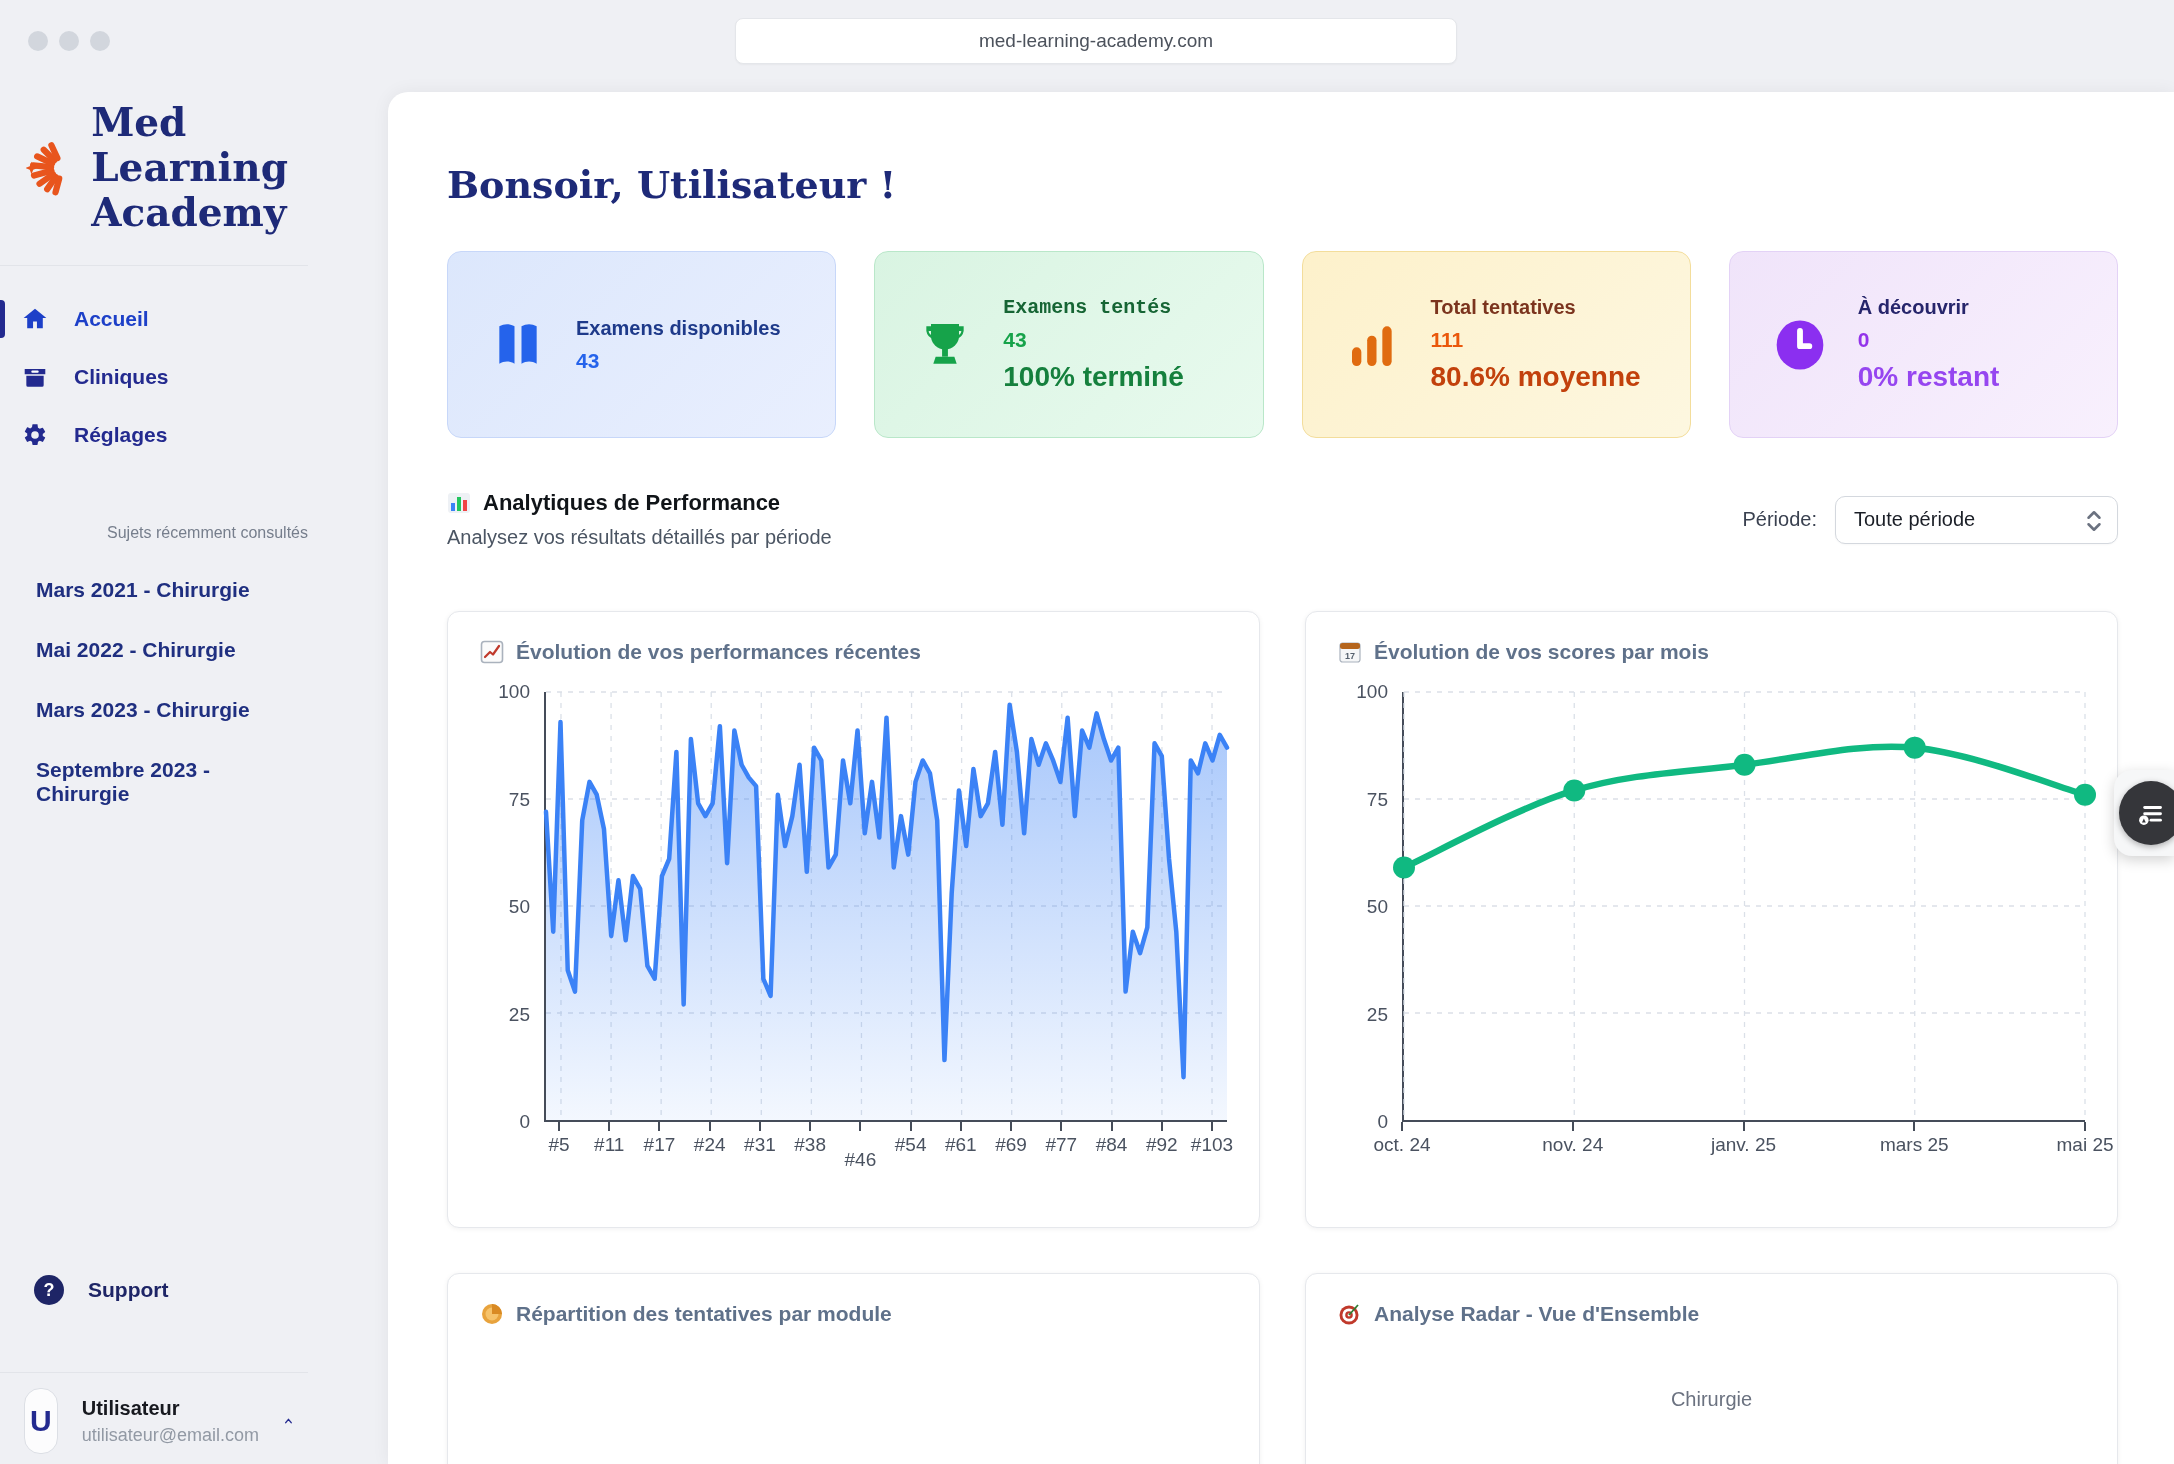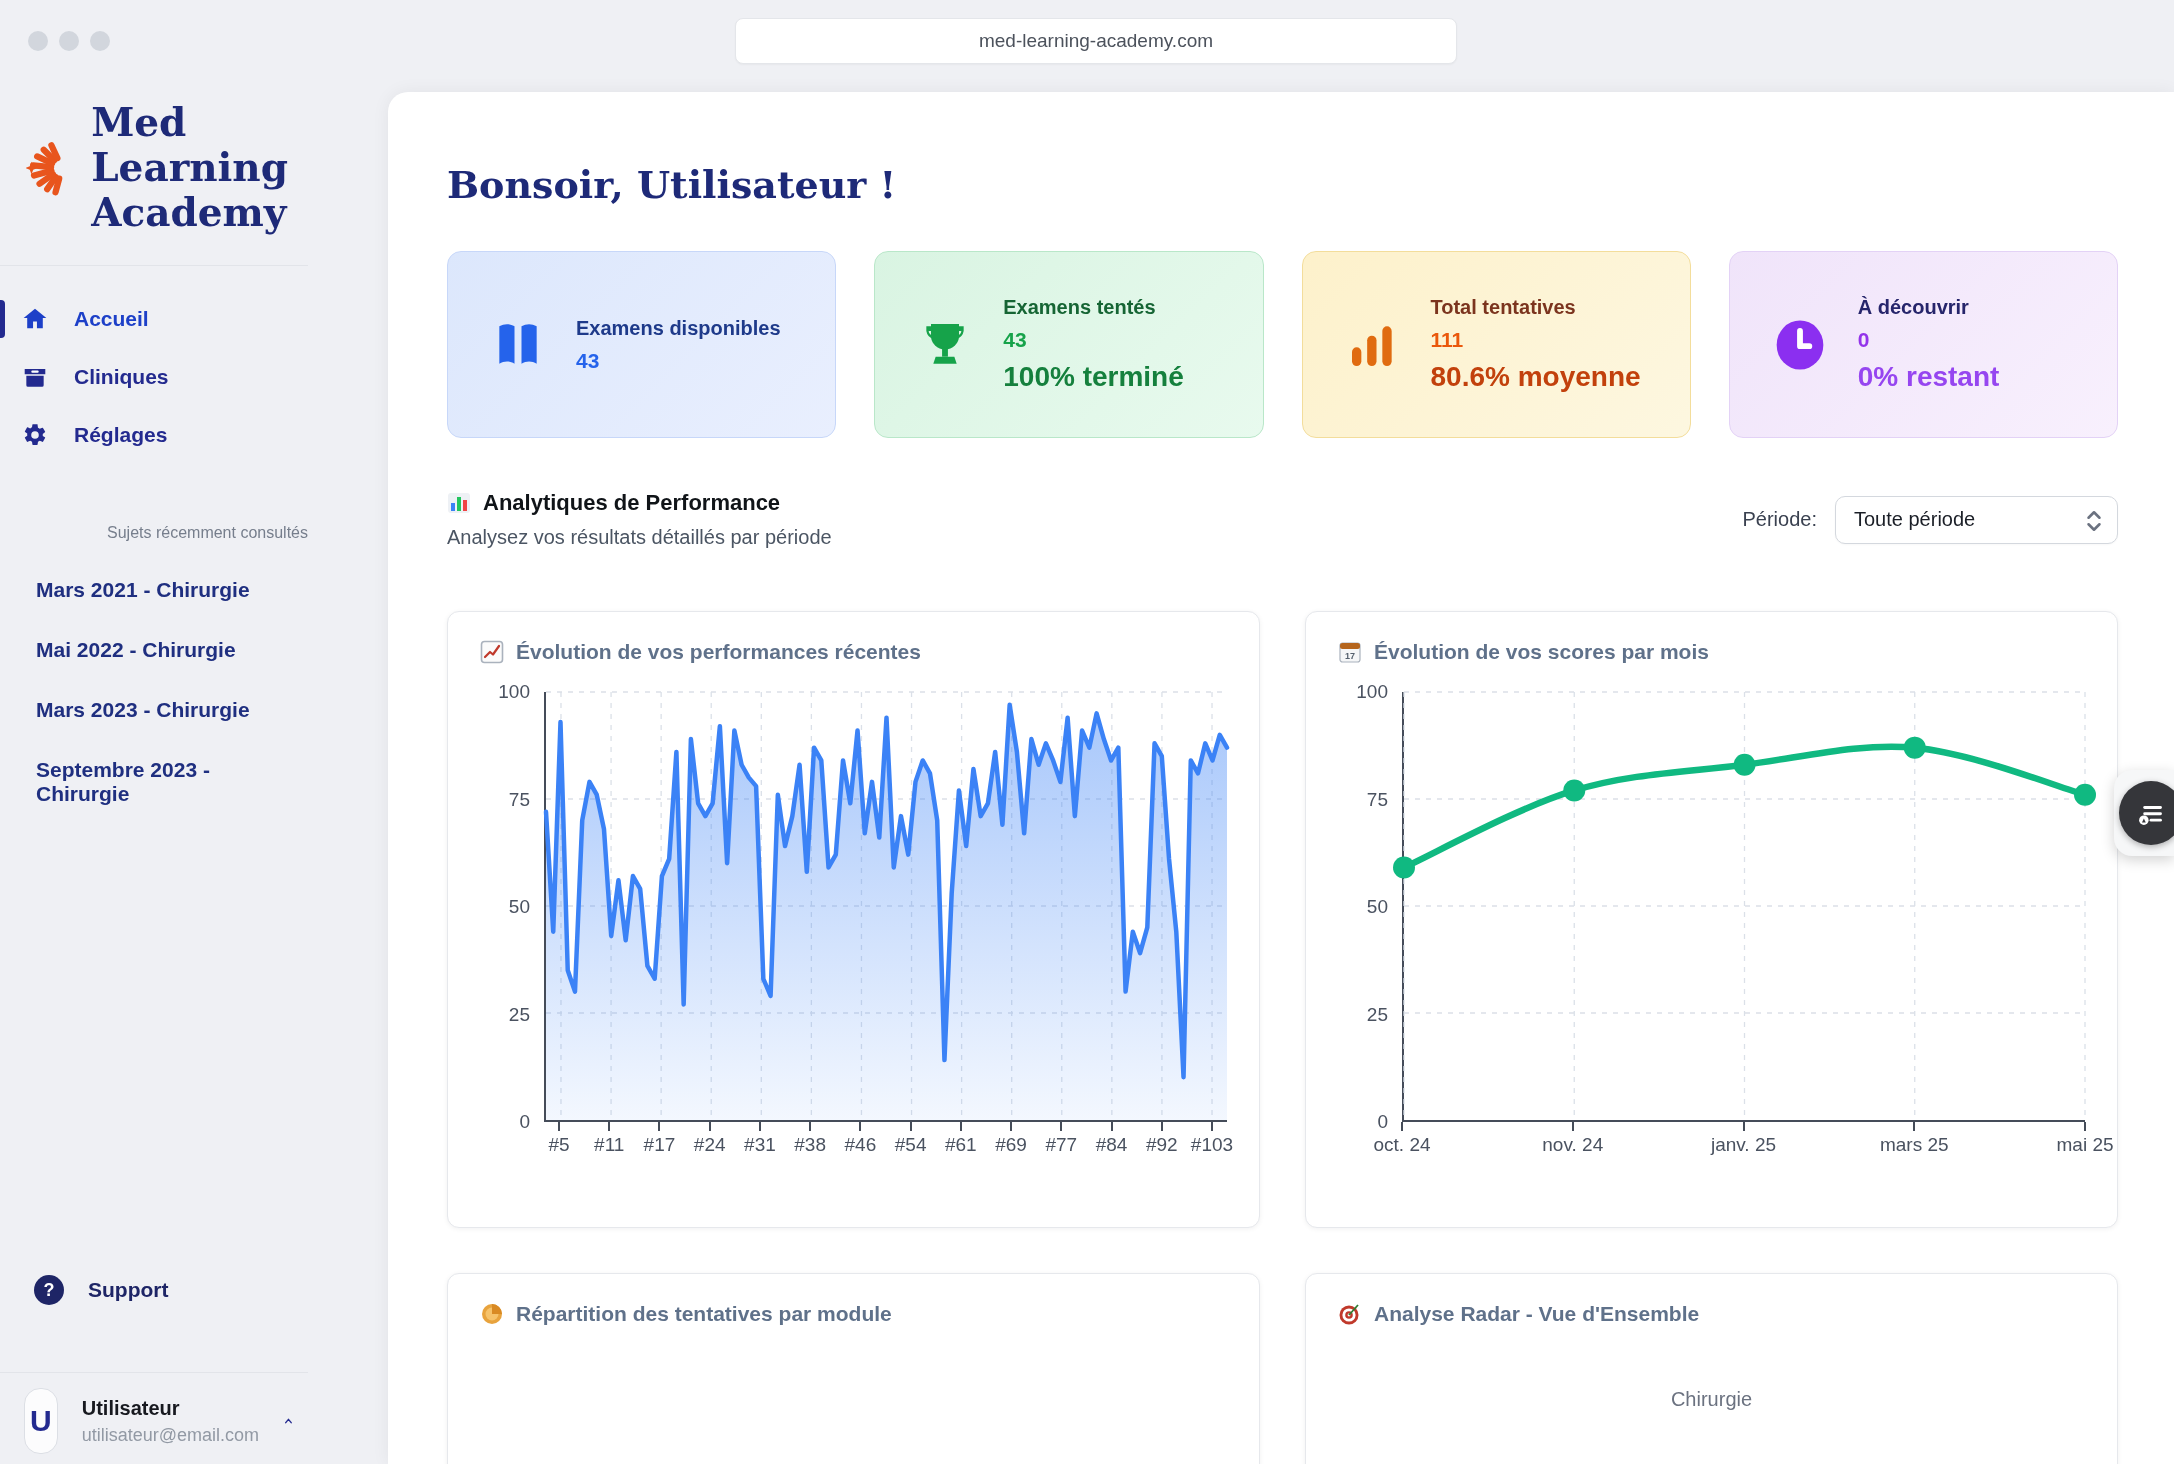--- a/index.html
+++ b/index.html
@@ -47,21 +47,21 @@
 
   .stats-grid { margin-top:44px; display:grid; grid-template-columns:repeat(4,1fr); gap:38px; }
   .stat-card { height:187px; border-radius:14px; border:1.5px solid transparent; display:flex; align-items:center;
                padding-left:42px; gap:30px; }
   .stat-title { font-size:20px; font-weight:700; }
   .stat-value { font-size:21px; font-weight:700; margin-top:9px; }
   .stat-sub { font-size:28px; font-weight:700; margin-top:9px; }
   .c-blue  { background:linear-gradient(135deg,#dce7fc,#e9effe); border-color:#c7d7f9; }
   .c-blue .stat-title { color:#1e3a8a; } .c-blue .stat-value { color:#2563eb; }
   .c-green { background:linear-gradient(135deg,#d9f4e2,#e8faee); border-color:#b9e7c9; }
-  .c-green .stat-title { color:#166534; } .c-green .stat-value { color:#16a34a; } .c-green .stat-sub { color:#15803d; }
+  .c-green .stat-title { color:#166534;font-family:Liberation Mono, monospace; } .c-green .stat-value { color:#16a34a; } .c-green .stat-sub { color:#15803d; }
   .c-yellow{ background:linear-gradient(135deg,#fdf1cb,#fdf7e0); border-color:#f3dd9b; }
   .c-yellow .stat-title { color:#7b341e; } .c-yellow .stat-value { color:#ea580c; } .c-yellow .stat-sub { color:#c2410c; }
   .c-purple{ background:linear-gradient(135deg,#f0e4fa,#f8f0fd); border-color:#e3d2f6; }
   .c-purple .stat-title { color:#26256b; } .c-purple .stat-value { color:#9333ea; } .c-purple .stat-sub { color:#9646f0; }
 
   .analytics-row { margin-top:52px; display:flex; align-items:center; justify-content:space-between; }
   .analytics-title { display:flex; align-items:center; gap:12px; font-size:22px; font-weight:700; color:#101418; }
   .analytics-sub { margin-top:10px; font-size:20px; color:#4b5563; }
   .period-wrap { display:flex; align-items:center; gap:18px; }
   .period-label { font-size:20px; color:#3a4150; }
@@ -320,21 +320,21 @@
               <span style="left: 9.55385%;">#11</span>
               <i class="tick" style="left: calc(9.55385% - 1px);"></i>
               <span style="left: 16.9077%;">#17</span>
               <i class="tick" style="left: calc(16.9077% - 1px);"></i>
               <span style="left: 24.2615%;">#24</span>
               <i class="tick" style="left: calc(24.2615% - 1px);"></i>
               <span style="left: 31.6154%;">#31</span>
               <i class="tick" style="left: calc(31.6154% - 1px);"></i>
               <span style="left: 38.9692%;">#38</span>
               <i class="tick" style="left: calc(38.9692% - 1px);"></i>
-              <span style="left: 46.3231%;">#46</span>
+              <span style="left: 46.3231%; margin-top: 15px;">#46</span>
               <i class="tick" style="left: calc(46.3231% - 1px);"></i>
               <span style="left: 53.6769%;">#54</span>
               <i class="tick" style="left: calc(53.6769% - 1px);"></i>
               <span style="left: 61.0308%;">#61</span>
               <i class="tick" style="left: calc(61.0308% - 1px);"></i>
               <span style="left: 68.3846%;">#69</span>
               <i class="tick" style="left: calc(68.3846% - 1px);"></i>
               <span style="left: 75.7385%;">#77</span>
               <i class="tick" style="left: calc(75.7385% - 1px);"></i>
               <span style="left: 83.0923%;">#84</span>

